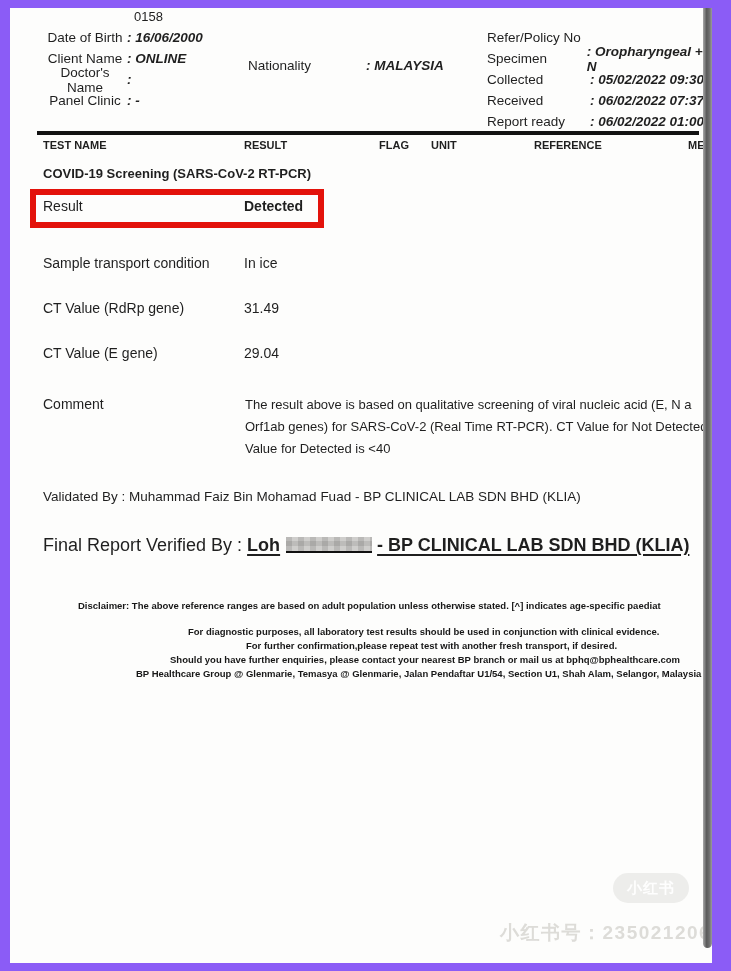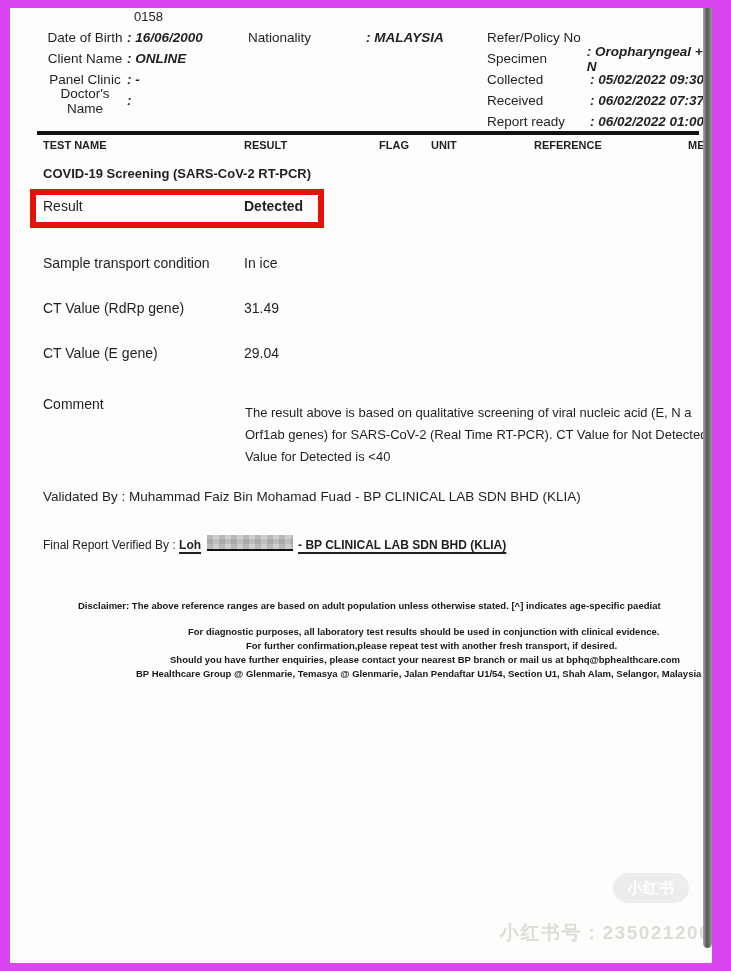--- a/index.html
+++ b/index.html
@@ -1,49 +1,49 @@
 <!DOCTYPE html>
 <html><head>
 <meta charset="utf-8">
 <style>
   html,body{margin:0;padding:0;}
   body{background:#F4C140;font-family:"Liberation Sans",sans-serif;}
-  .canvas{position:relative;width:731px;height:971px;background:#d946ef;overflow:hidden;}
+  .canvas{position:relative;width:731px;height:971px;background:#8b5cf6;overflow:hidden;}
   .page{position:absolute;left:10px;top:8px;width:702px;height:955px;background:#FDFDFC;overflow:hidden;color:#1f1f1f;}
   .abs{position:absolute;white-space:nowrap;}
 
   .doc-number{left:124px;top:1px;font-size:13px;}
 
   .info-col{position:absolute;top:19px;}
   .info-left{left:33px;text-align:center;}
-  .info-mid{left:238px;}
+  .info-mid{left:238px;margin-top:28px;}
   .info-right{left:477px;}
   .irow{display:flex;height:21px;align-items:center;font-size:13.5px;}
   .info-left .lbl{width:84px;}
   .info-mid .lbl{width:118px;}
   .info-right .lbl{width:103px;}
   .val{font-style:italic;font-weight:bold;}
 
   .rule{left:27px;top:123px;width:662px;height:4px;background:#121212;}
 
   .th{position:absolute;top:131px;font-weight:bold;font-size:11px;white-space:nowrap;}
   .section-title{left:33px;top:158px;font-weight:bold;font-size:13px;}
 
   .highlight-box{left:20px;top:181px;width:294px;height:39px;border:6px solid #E3120B;box-sizing:border-box;background:transparent;}
 
   .trow-name{left:33px;font-size:14px;}
   .trow-result{left:234px;font-size:14px;}
   .bold{font-weight:bold;}
 
   .comment-label{left:33px;top:388px;font-size:14px;}
-  .comment-lines{left:235px;top:386px;font-size:13px;line-height:22px;margin-top:8px;}
+  .comment-lines{left:235px;top:386px;font-size:13px;line-height:22px;}
   .comment-lines div{white-space:nowrap;}
 
   .validated{left:33px;top:481px;font-size:13.5px;}
-  .verified{left:33px;top:527px;font-size:12px;}
+  .verified{left:33px;top:527px;font-size:18px;}
   .verified-strong{font-weight:bold;text-decoration:underline;text-decoration-thickness:2px;text-underline-offset:3px;}
   .redact{display:inline-block;width:86px;height:14px;vertical-align:-2px;margin:0 5px 0 6px;
     border-bottom:2px solid #111;
     background-image:
       repeating-linear-gradient(90deg, rgba(0,0,0,0.10) 0 6px, rgba(0,0,0,0) 6px 12px),
       repeating-linear-gradient(0deg, #cfcecc 0 5px, #bdbcba 5px 10px);}
 
   .disc{position:absolute;font-size:9.5px;font-weight:bold;color:#171717;white-space:nowrap;}
 
   .wm-logo{left:603px;top:865px;width:76px;height:30px;border-radius:16px;
@@ -66,26 +66,26 @@
     <div class="info-col info-left">
       <div class="irow">
         <span class="lbl">Date of Birth</span>
         <span class="val">: 16/06/2000</span>
       </div>
       <div class="irow">
         <span class="lbl">Client Name</span>
         <span class="val">: ONLINE</span>
       </div>
       <div class="irow">
+        <span class="lbl">Doctor's Name</span>
+        <span class="val">:</span>
+      </div>
+      <div class="irow">
         <span class="lbl">Panel Clinic</span>
         <span class="val">: -</span>
-      </div>
-      <div class="irow">
-        <span class="lbl">Doctor's Name</span>
-        <span class="val">:</span>
       </div>
     </div>
 
     <div class="info-col info-mid">
       <div class="irow">
         <span class="lbl">Nationality</span>
         <span class="val">: MALAYSIA</span>
       </div>
     </div>
 

